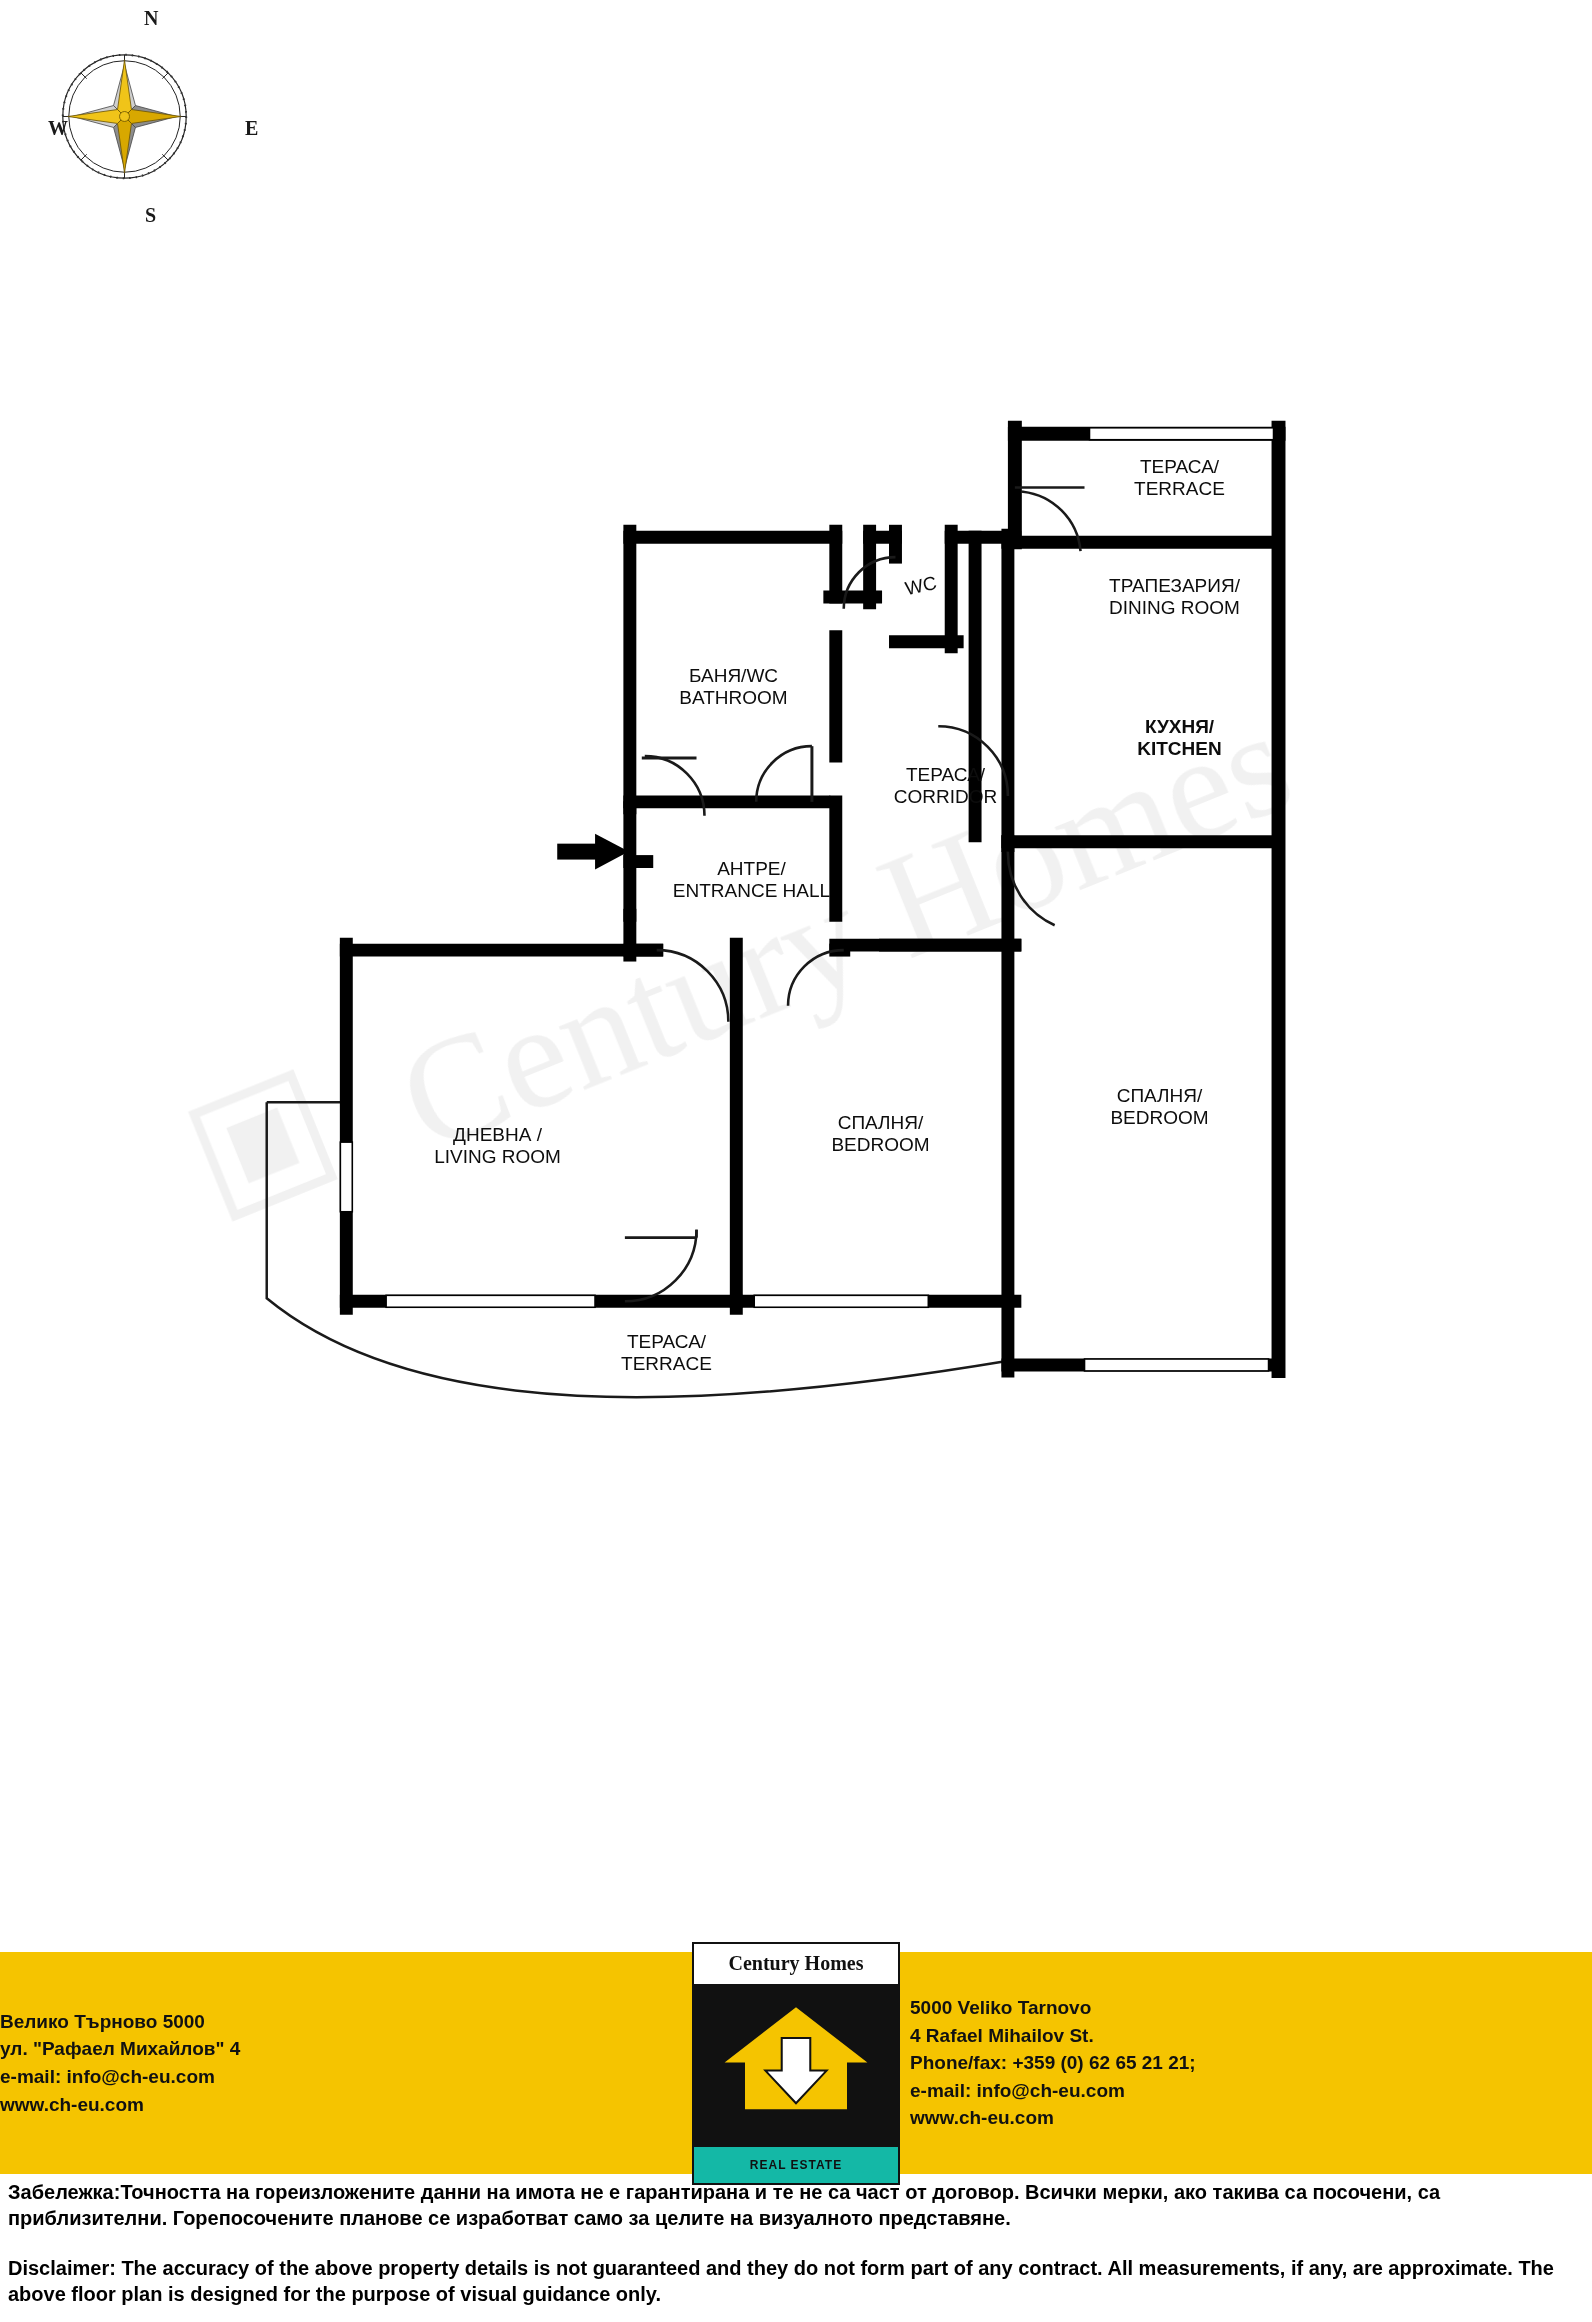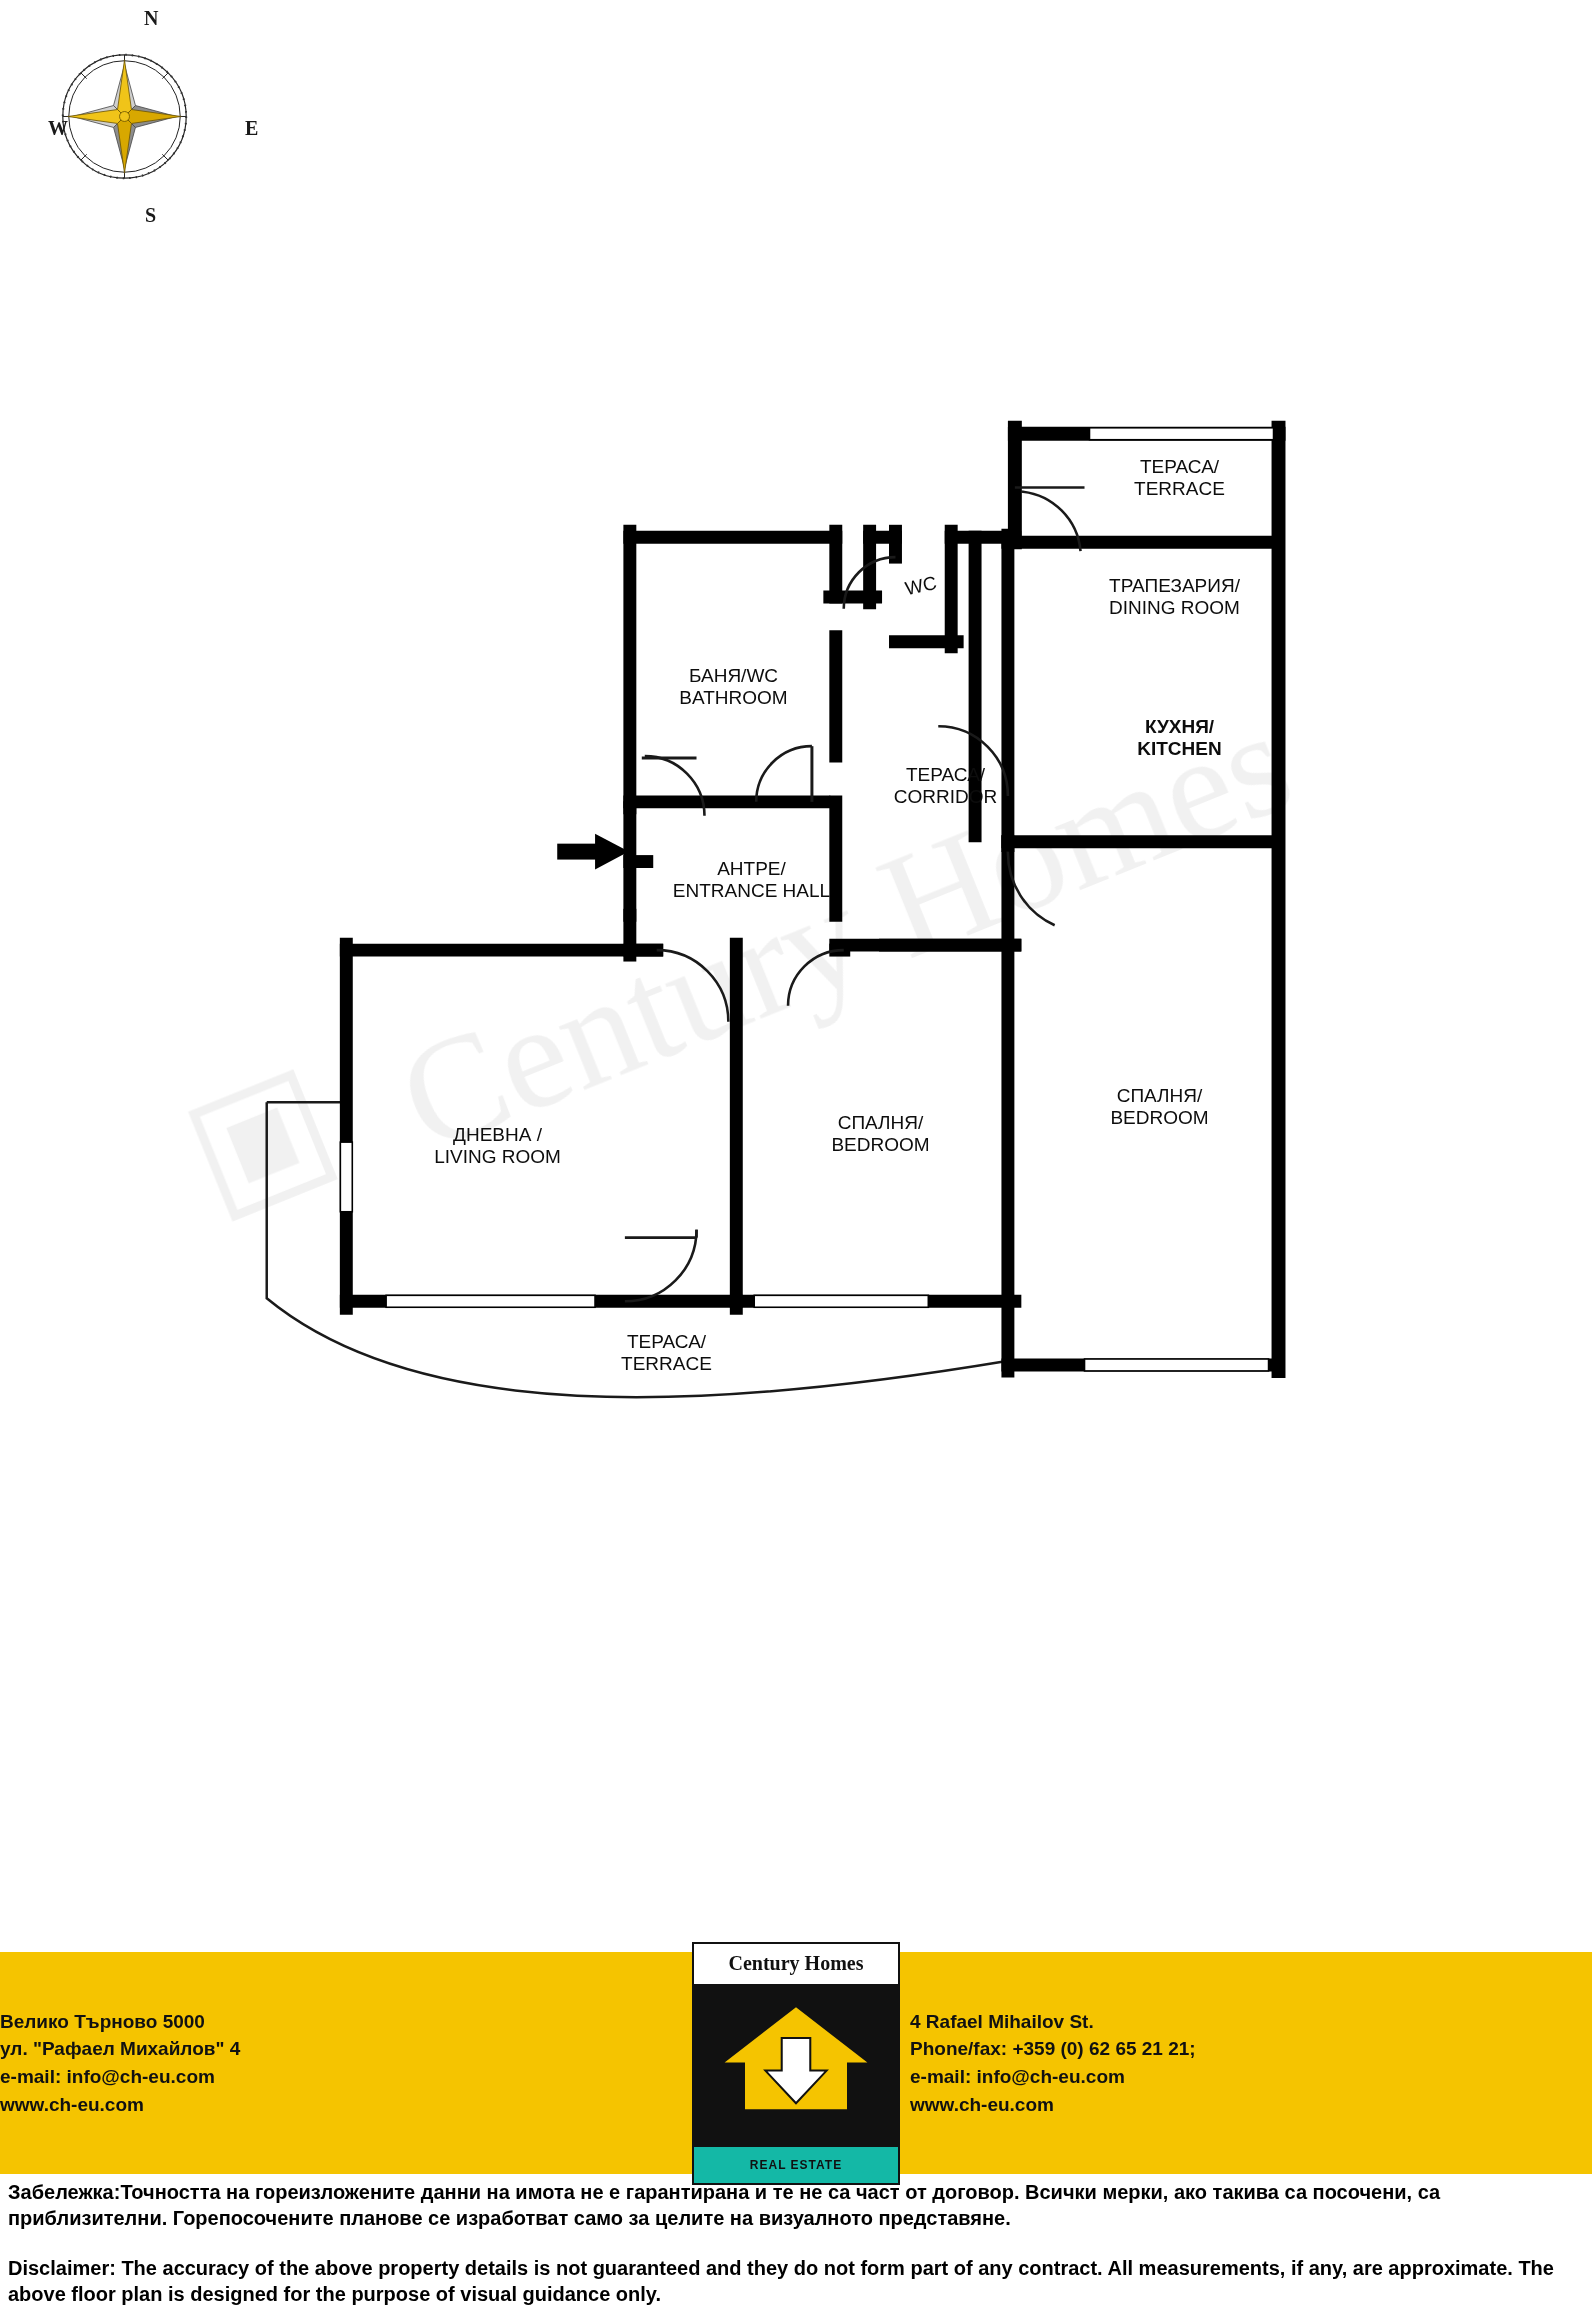--- a/index.html
+++ b/index.html
@@ -358,20 +358,21 @@
       <div class="logo-mid">
         <svg width="100%" height="100%" viewBox="0 0 200 150" preserveAspectRatio="xMidYMid meet">
           <polygon points="100,18 170,72 150,72 150,118 50,118 50,72 30,72" fill="#f5c400"></polygon>
           <polygon points="100,112 70,80 86,80 86,48 114,48 114,80 130,80" fill="#ffffff" stroke="#111" stroke-width="2"></polygon>
         </svg>
       </div>
       <div class="logo-bottom">REAL ESTATE</div>
     </div>
 
     <div class="footer-col">
+      <div>5000 Veliko Tarnovo</div>
       <div>4 Rafael Mihailov St.</div>
       <div>Phone/fax: +359 (0) 62 65 21 21;</div>
       <div>e-mail: info@ch-eu.com</div>
       <div>www.ch-eu.com</div>
     </div>
   </div>
 
   <div class="disclaimer" id="disclaimer-bg">
     <p>Забележка:Точността на гореизложените данни на имота не е гарантирана и те не са част от договор. Всички мерки, ако такива са посочени, са приблизителни. Горепосочените планове се изработват само за целите на визуалното представяне.</p>
   </div>

